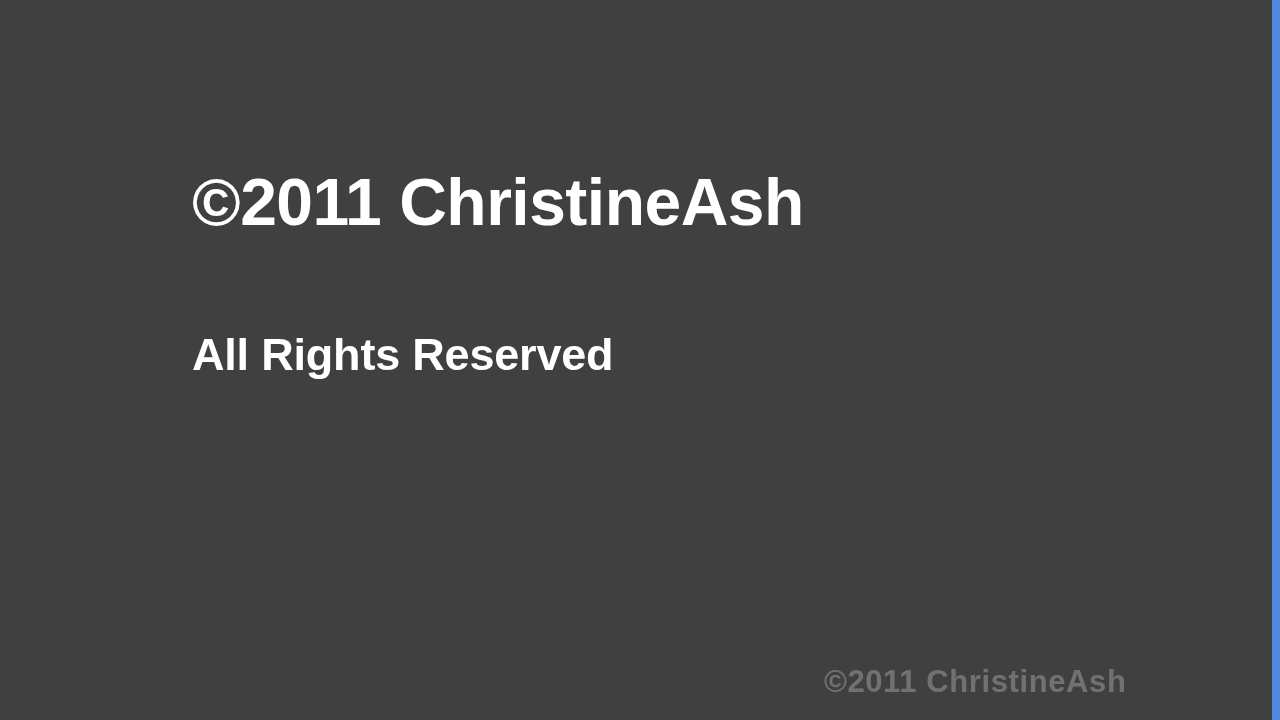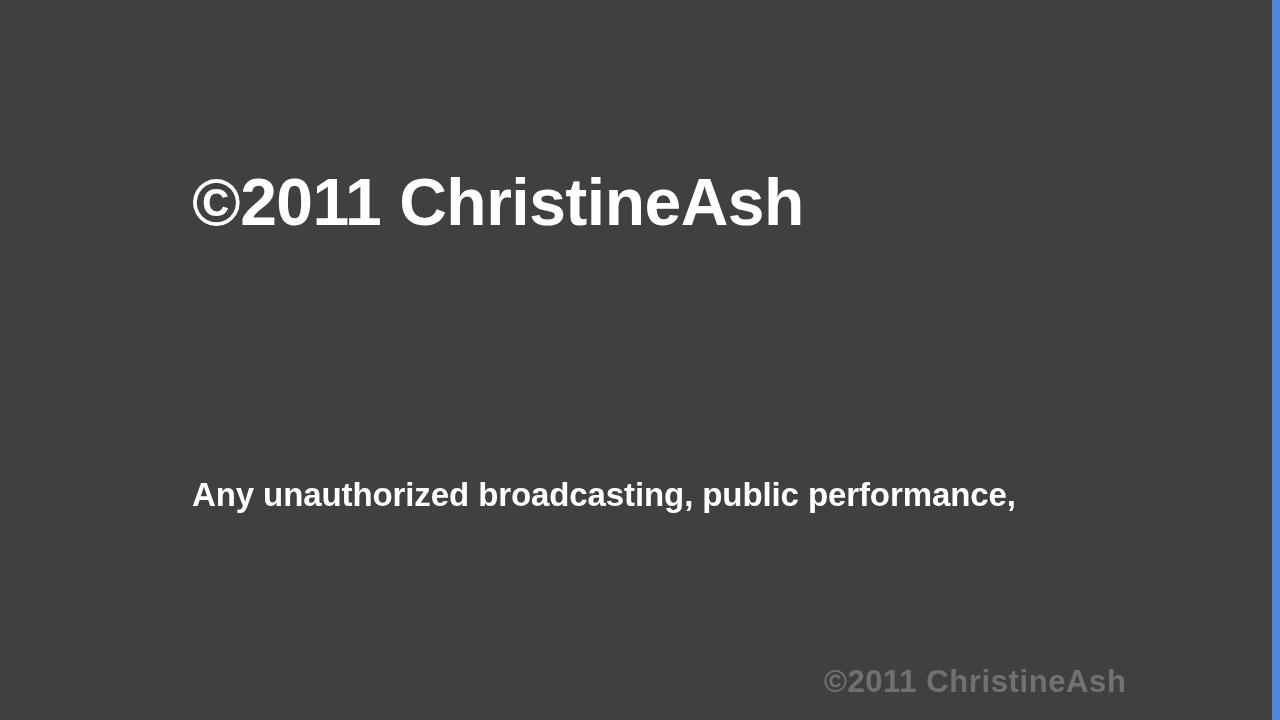--- a/index.html
+++ b/index.html
@@ -87,22 +87,22 @@
 </style>
 </head>
 <body>
 
 <div class="slide">
 
   <div class="content">
 
     <div class="copyright-title">©2011 ChristineAsh</div>
 
+    <div class="rights-line">All Rights Reserved</div>
 
     <div class="notice-paragraph">
-      <span class="line">Any unauthorized broadcasting, public performance,</span>
     </div>
 
   </div>
 
   <div class="watermark">©2011 ChristineAsh</div>
 
 </div>
 
 </body></html>

